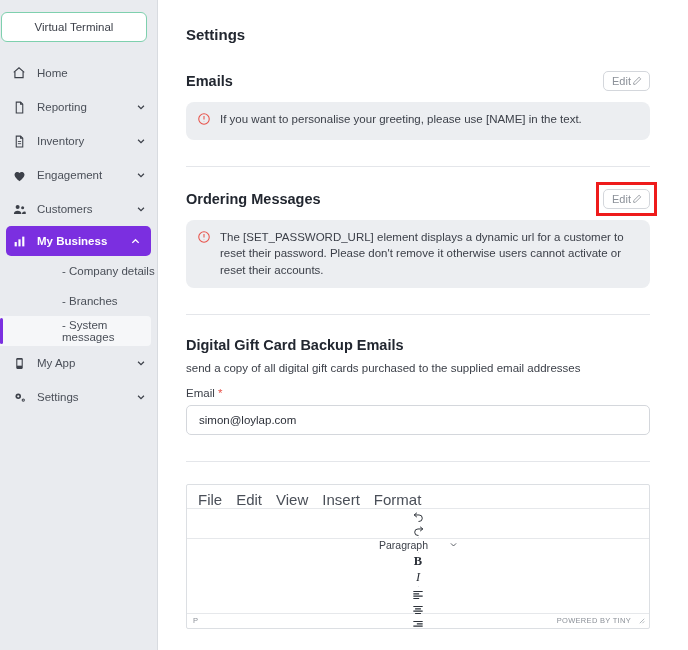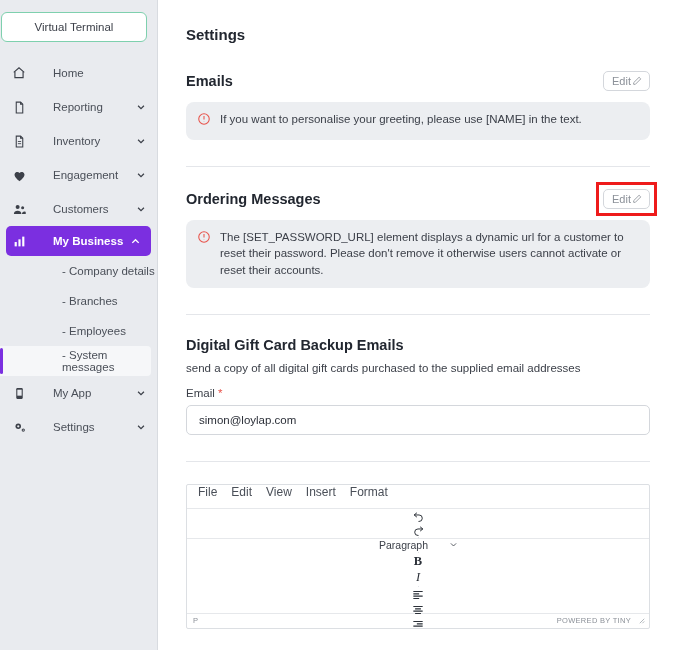--- a/index.html
+++ b/index.html
@@ -46,21 +46,21 @@
     cursor: pointer;
     position: relative;
   }
   .nav-item .ic {
     width: 16px; height: 16px;
     margin-right: 10px;
     display: flex; align-items: center; justify-content: center;
     flex: 0 0 16px;
     color: #3c4049;
   }
-  .nav-item .lbl { flex: 1 1 auto; white-space: nowrap; margin-left: 16px; }
+  .nav-item .lbl { flex: 1 1 auto; white-space: nowrap; }
   .nav-item .chev {
     width: 12px; height: 12px;
     flex: 0 0 12px;
     display: flex; align-items: center; justify-content: center;
     color: #3c4049;
   }
   .nav-item.active {
     background: #7b2fe0;
     color: #ffffff;
     border-radius: 5px;
@@ -183,26 +183,26 @@
 
   
   .editor {
     border: 1px solid #dcdfe3;
     border-radius: 2px;
     background: #fff;
     overflow: hidden;
   }
   .menubar {
     display: flex;
-    align-items: flex-start;
+    align-items: flex-end;
     gap: 14px;
     height: 24px;
     padding: 0 11px;
     border-bottom: 1px solid #e6e8eb;
-    font-size: 12px;
+    font-size: 15px;
     color: #4a4f58;
   }
   .menubar span { cursor: pointer; }
   .toolbar {
     display: flex;
     align-items: center;
     height: 30px;
     padding: 0 6px;
     border-bottom: 1px solid #e6e8eb;
     gap: 1px;
@@ -346,23 +346,20 @@
           <path d="M5 15l7-7 7 7"></path>
         </svg>
     </span>
   </div>
 
   <div class="sub-item">
     <span>- Company details</span>
   </div>
   <div class="sub-item">
     <span>- Branches</span>
-  </div>
-  <div class="sub-item">
-    <span>- Employees</span>
   </div>
   <div class="sub-item current">
     <span>- System messages</span>
   </div>
 
   <div class="nav-item">
     <span class="ic">
       <svg width="13" height="13" viewBox="0 0 24 24" fill="currentColor">
           <rect x="6" y="2" width="12" height="20" rx="2"></rect>
           <rect x="8" y="5" width="8" height="11" fill="#e9ebef"></rect>

